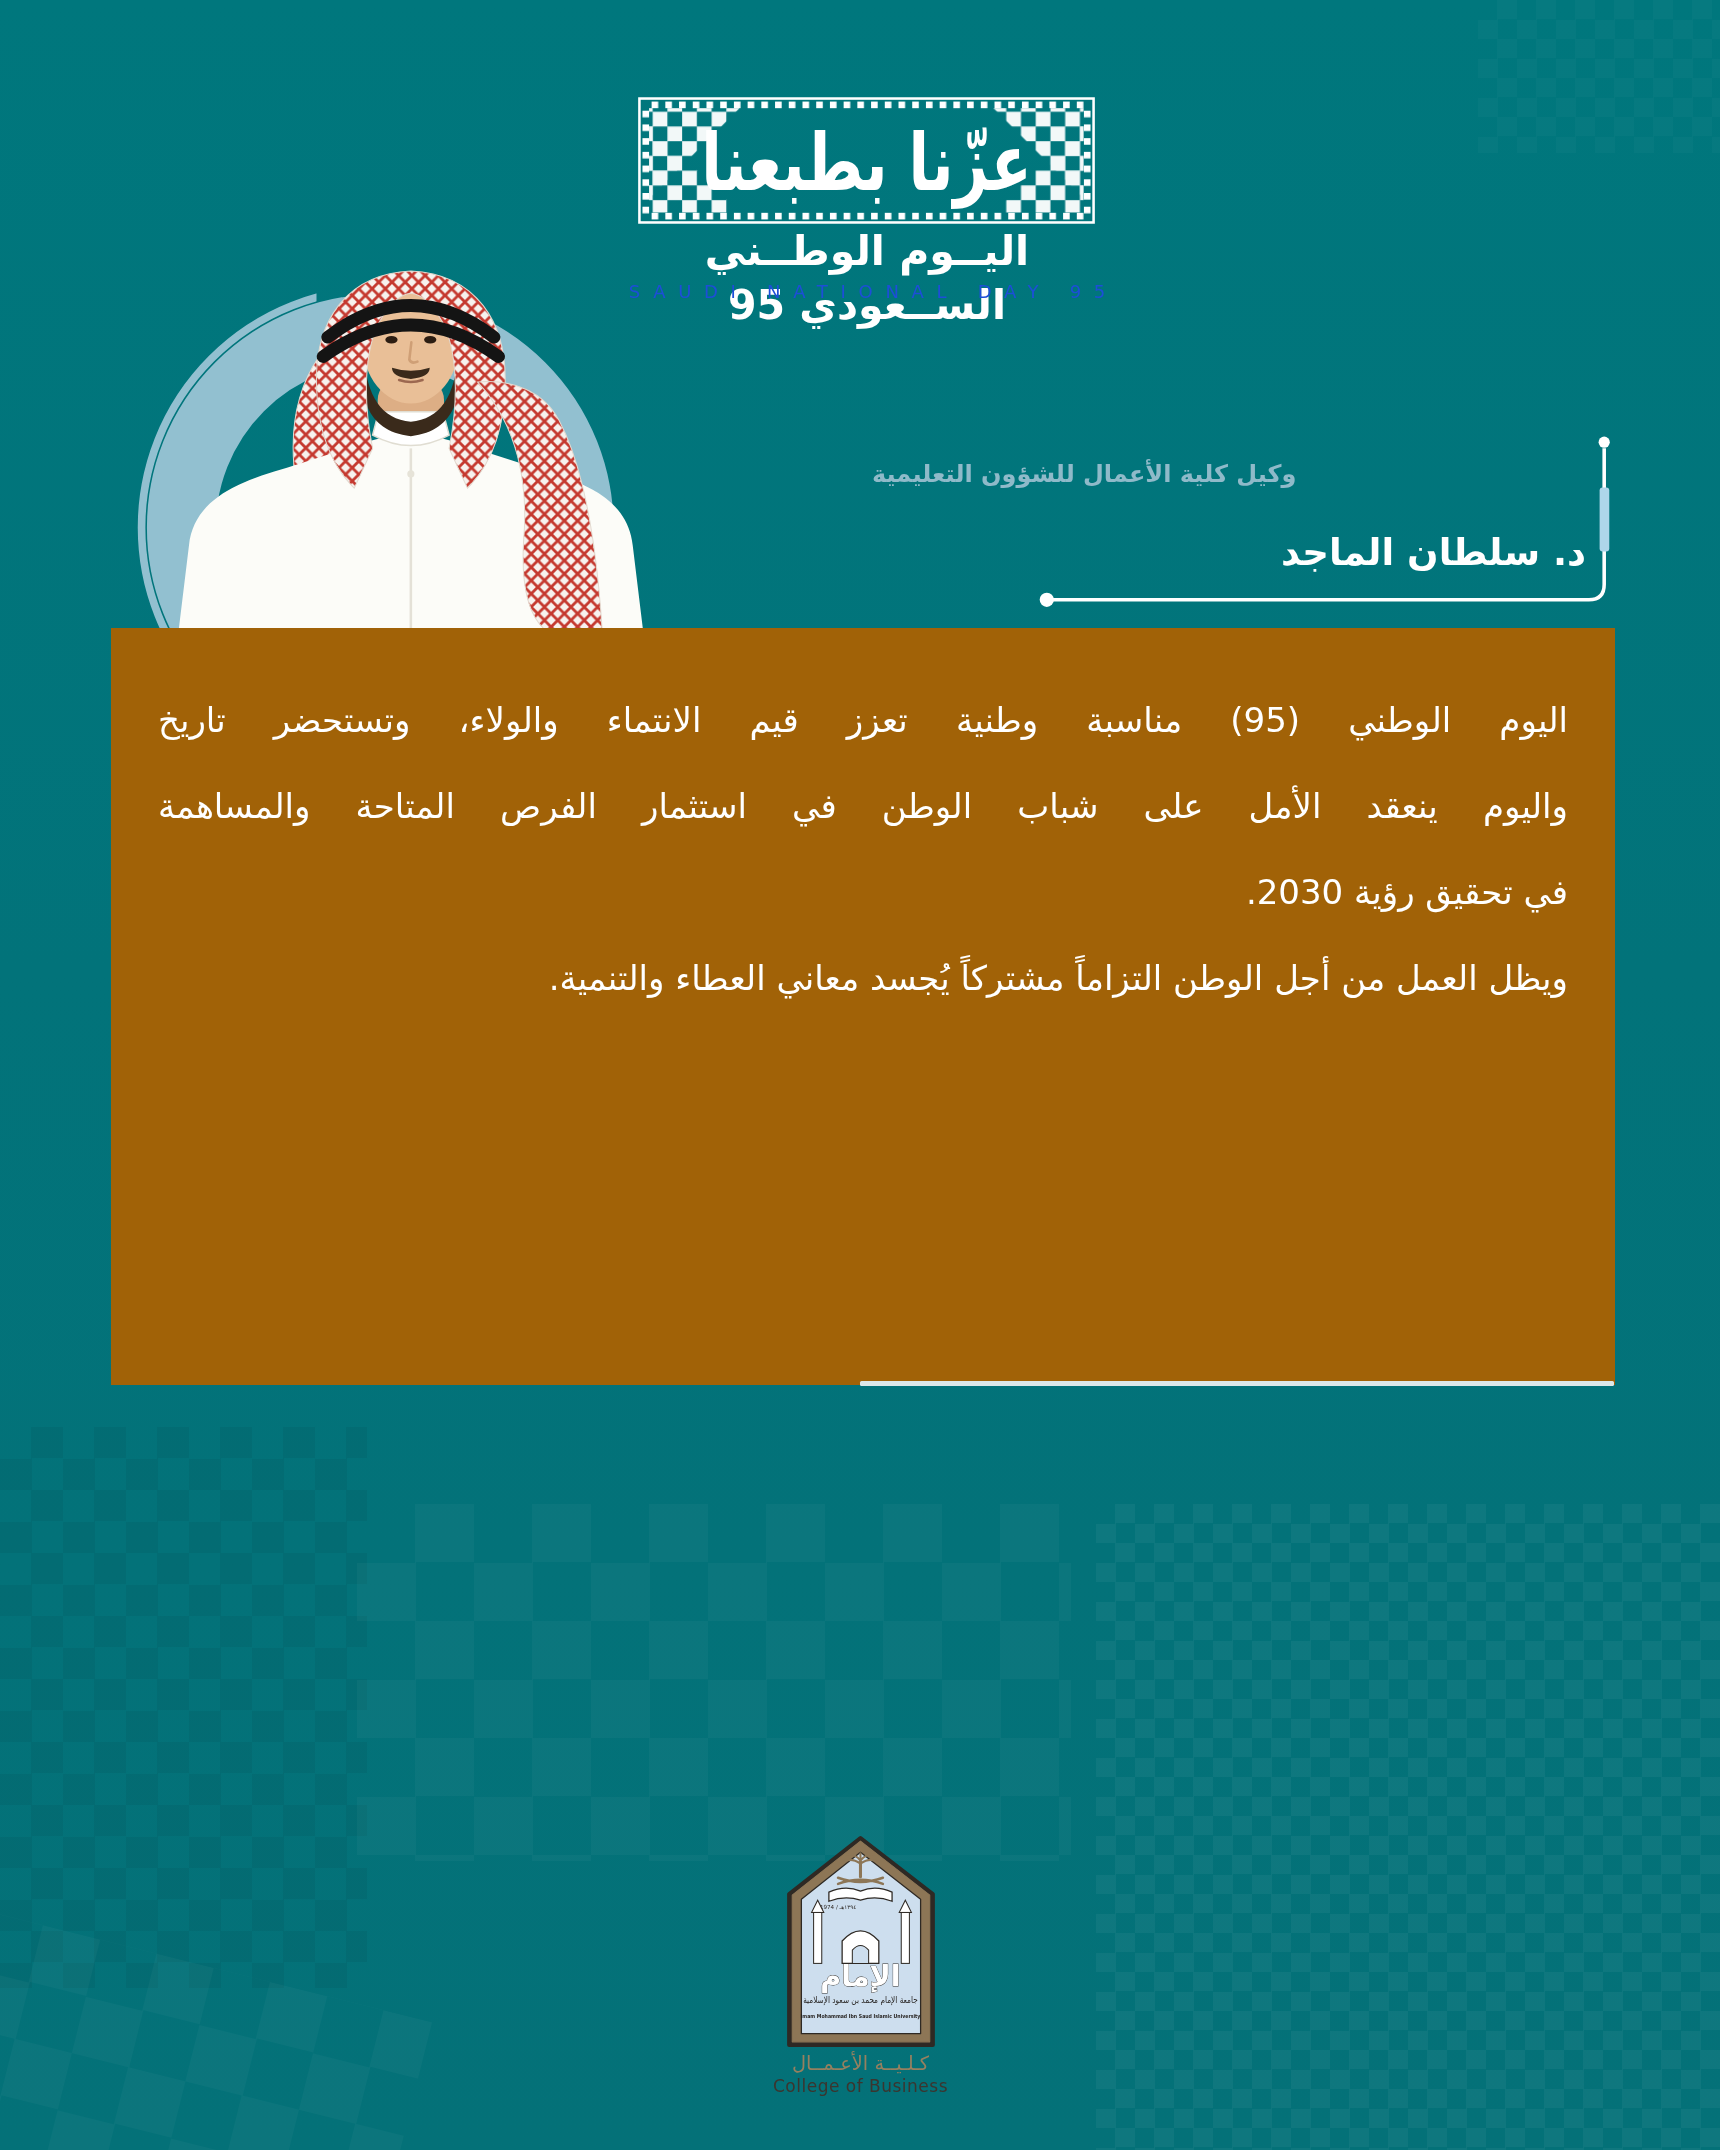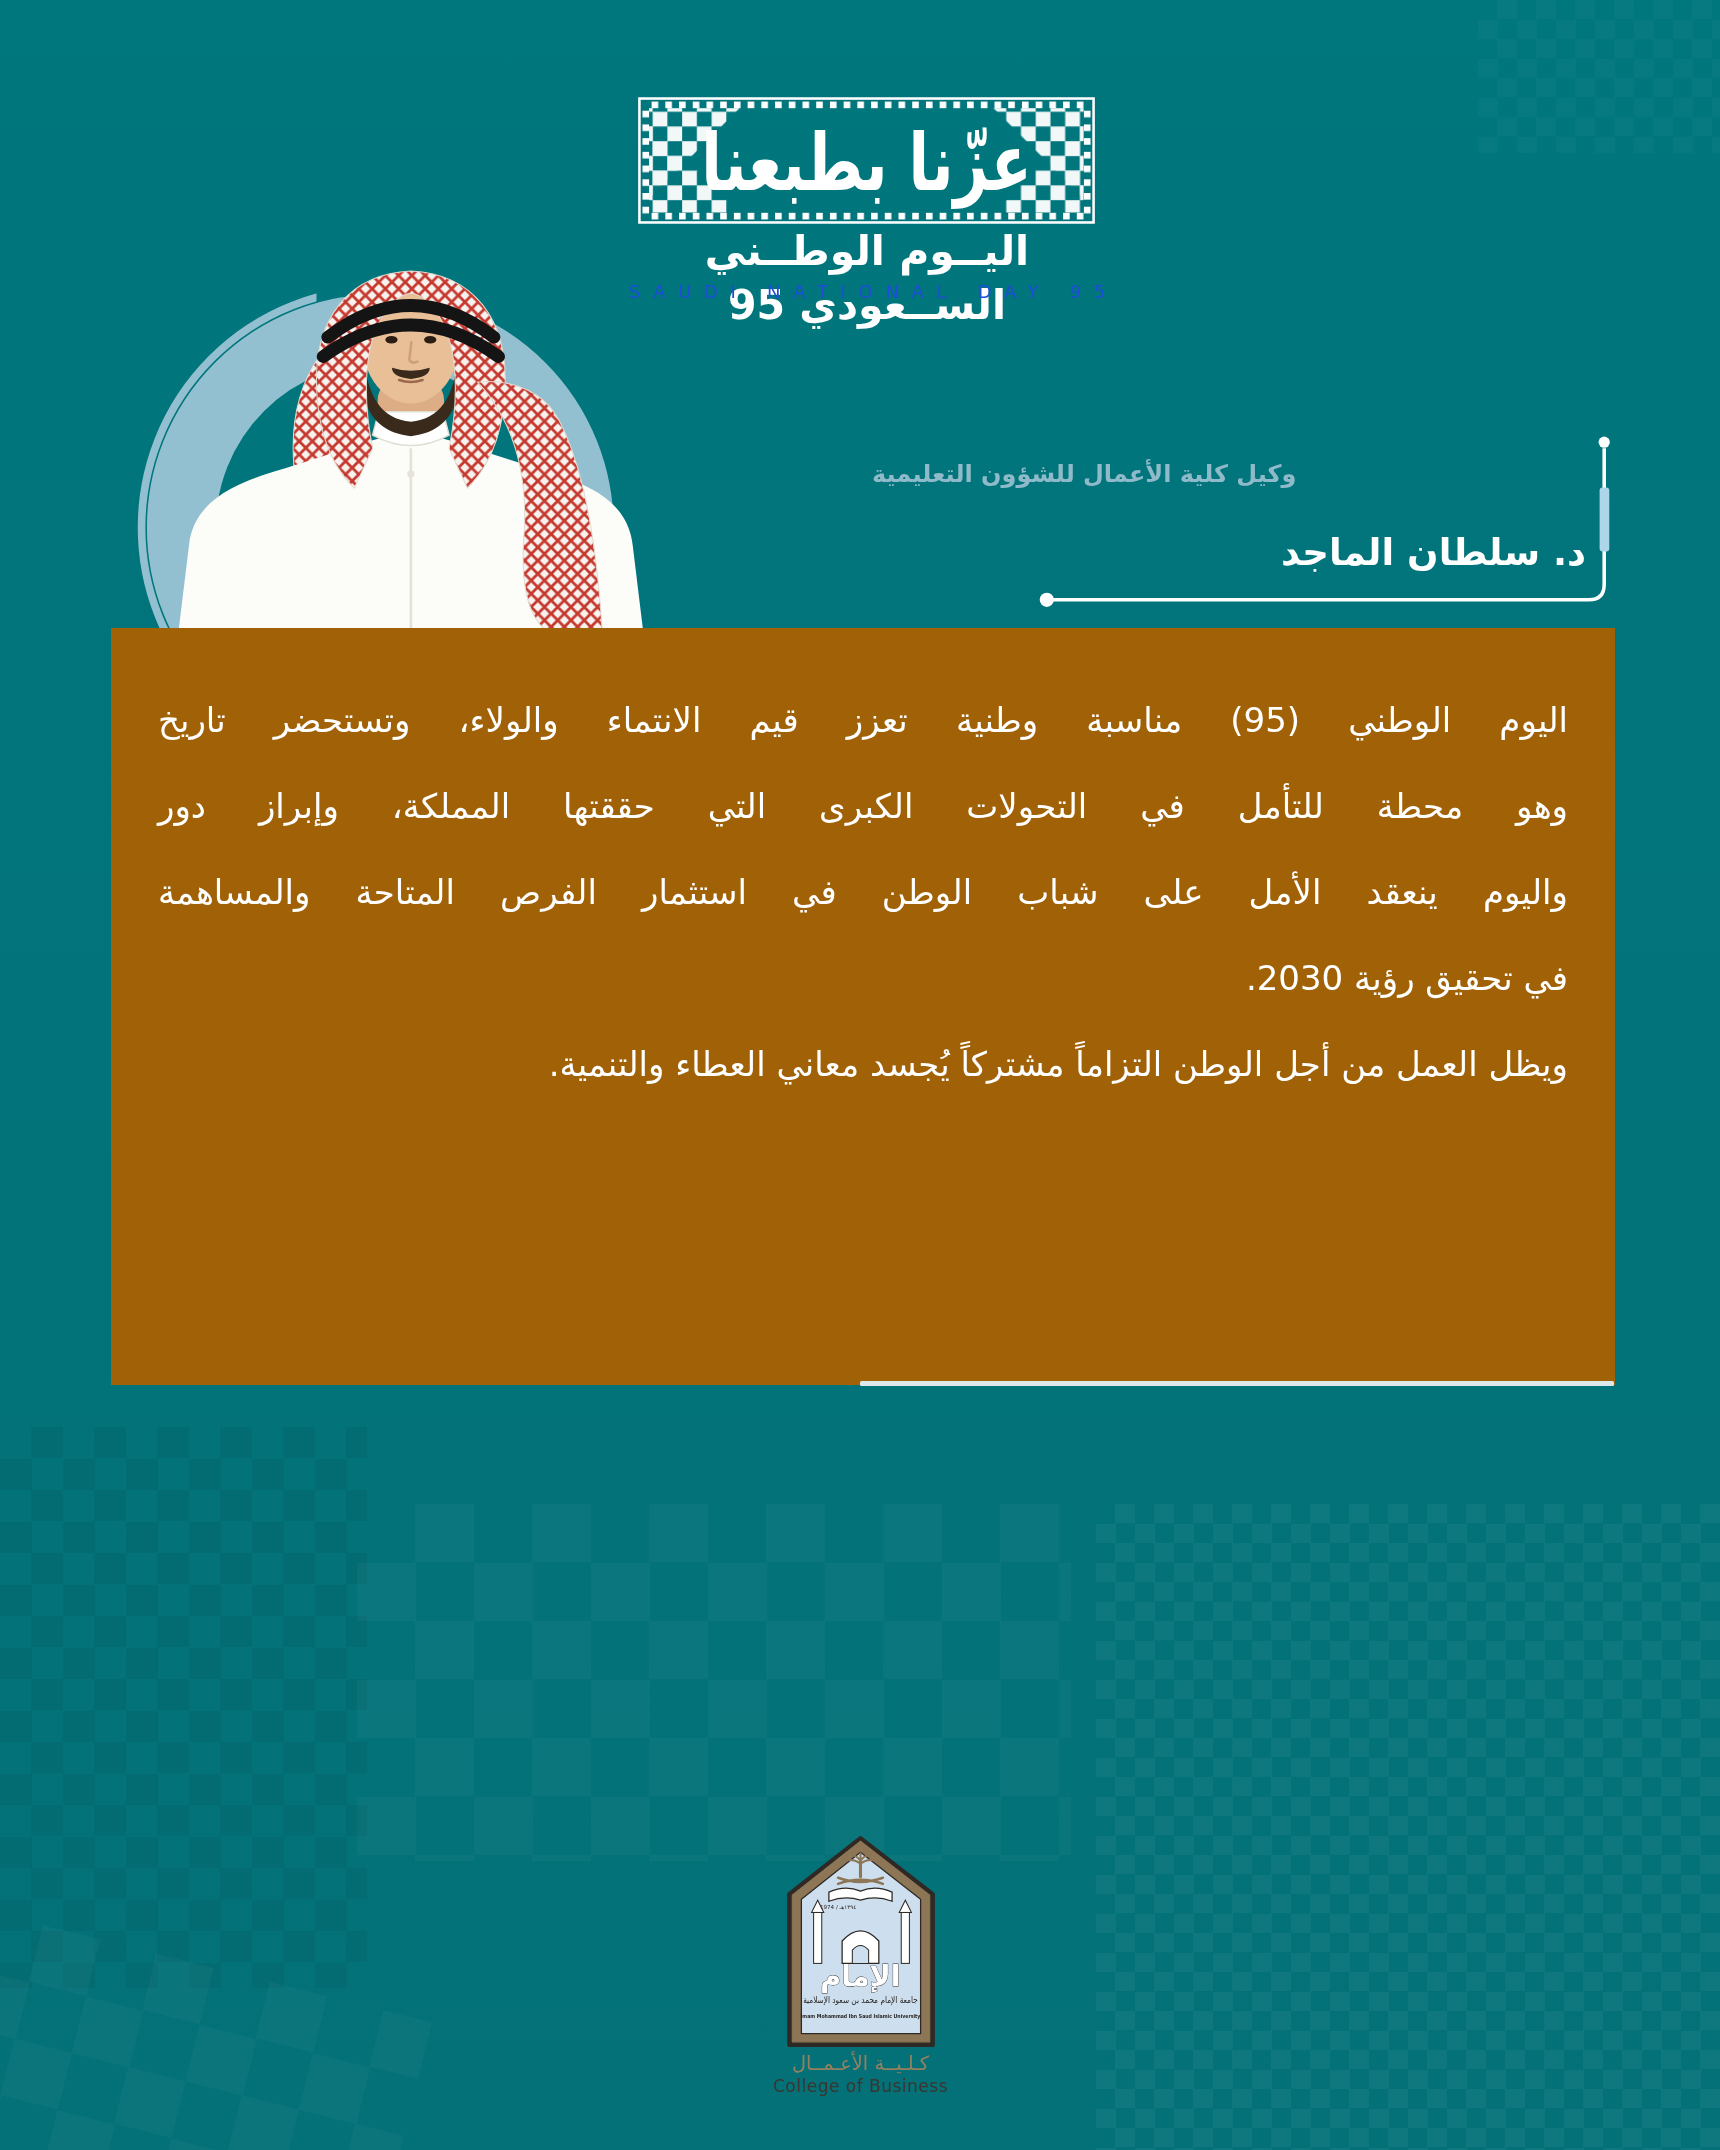--- a/index.html
+++ b/index.html
@@ -179,21 +179,20 @@
 <div class="abs off-name">د. سلطان الماجد</div>
 <svg class="abs name-decor" viewBox="0 0 1180 350">
   <circle cx="1137" cy="20" r="11" fill="#ffffff"></circle>
   <path d="M 1137 32 V 300 Q 1137 330 1107 330 H 41" stroke="#ffffff" stroke-width="7" fill="none"></path>
   <rect x="1128" y="109" width="19" height="126" rx="6" fill="#aed6ea"></rect>
   <circle cx="41" cy="330" r="14" fill="#ffffff"></circle>
 </svg>
 
 <div class="abs panel">
     <div class="stmt-line">اليوم الوطني (95) مناسبة وطنية تعزز قيم الانتماء والولاء، وتستحضر تاريخ</div>
-    <div class="stmt-line">وهو محطة للتأمل في التحولات الكبرى التي حققتها المملكة، وإبراز دور</div>
     <div class="stmt-line">واليوم ينعقد الأمل على شباب الوطن في استثمار الفرص المتاحة والمساهمة</div>
     <div class="stmt-line end">في تحقيق رؤية 2030.</div>
     <div class="stmt-line end">ويظل العمل من أجل الوطن التزاماً مشتركاً يُجسد معاني العطاء والتنمية.</div>
   </div>
 <div class="abs panel-underline"></div>
 
 <svg class="abs uni-logo" viewBox="0 0 300 420">
   <path d="M148 6 L290 116 V412 H8 V116 Z" fill="#2e2924" stroke="#2e2924" stroke-width="8" stroke-linejoin="round"></path>
   <path d="M148 12 L284 118 V406 H14 V118 Z" fill="#8d7656" stroke="#8d7656" stroke-width="2" stroke-linejoin="round"></path>
   <path d="M148 34 L266 126 V390 H32 V126 Z" fill="#cddeee" stroke="#2e2924" stroke-width="2.5" stroke-linejoin="round"></path>

